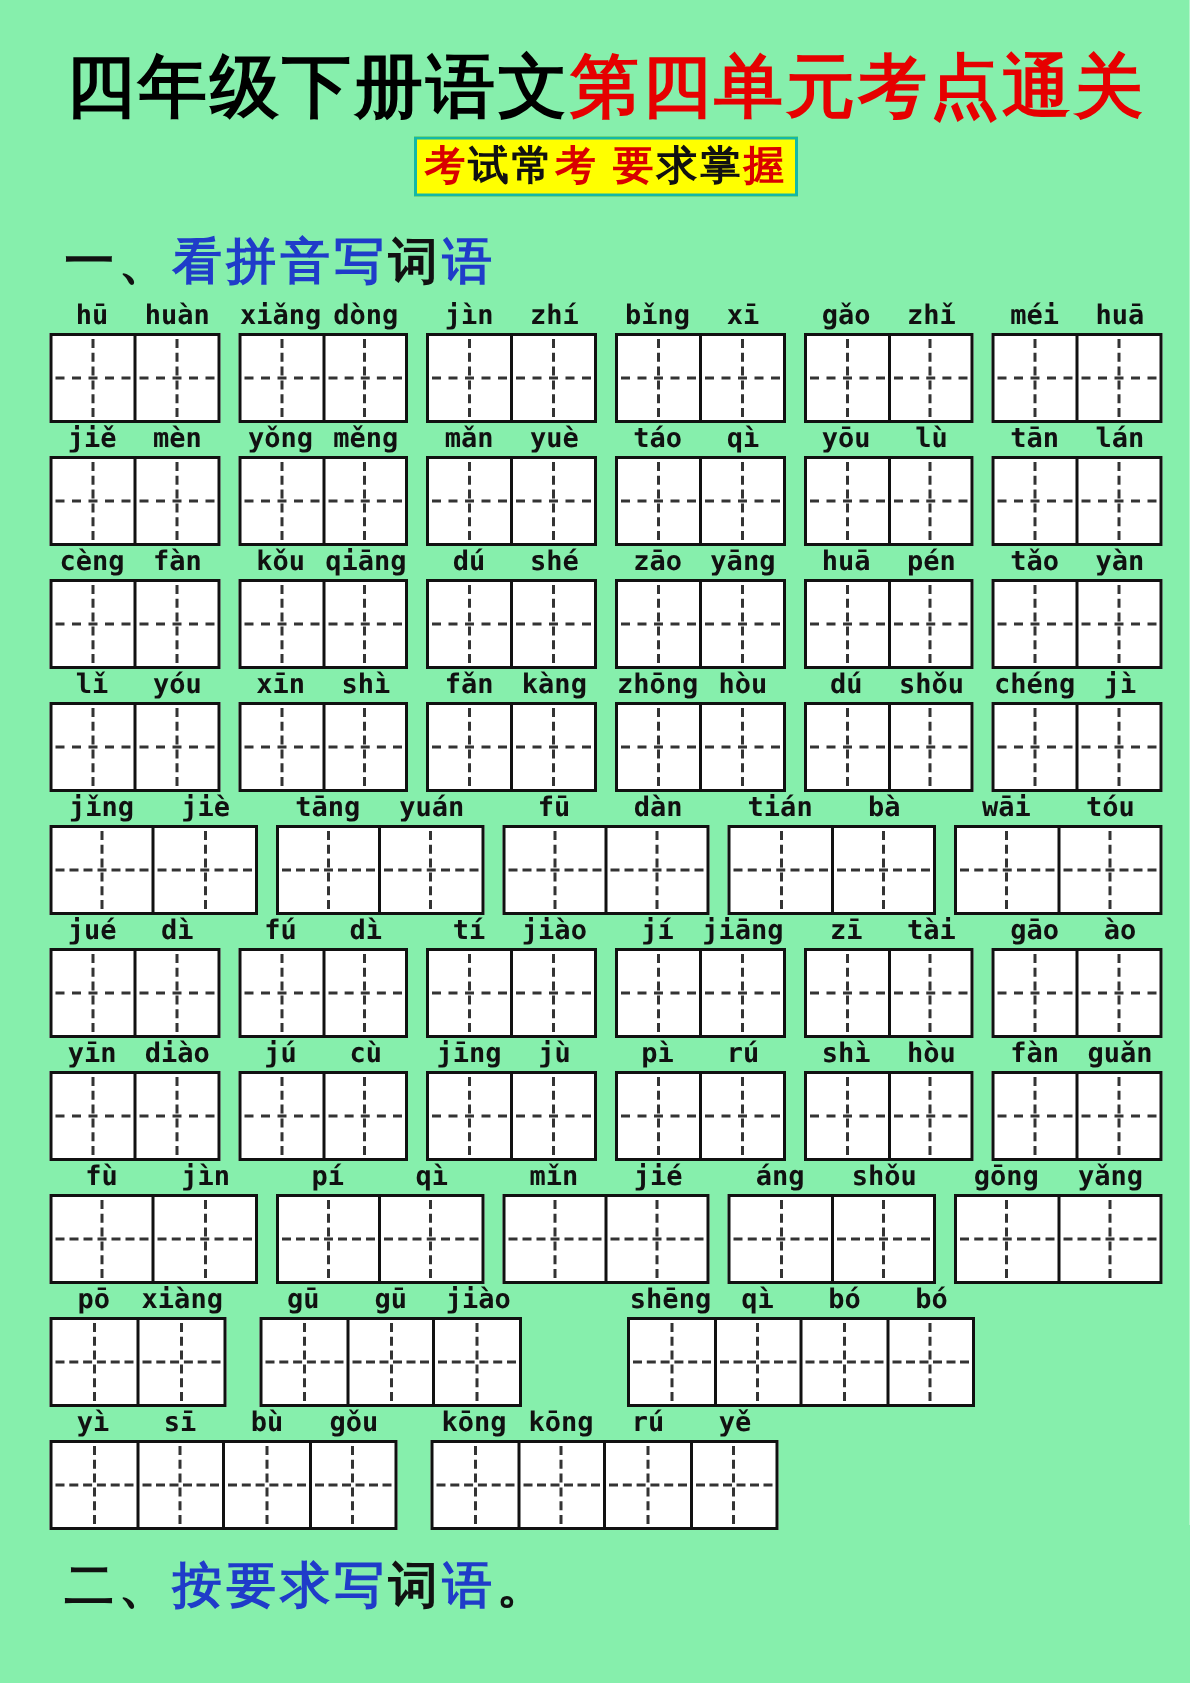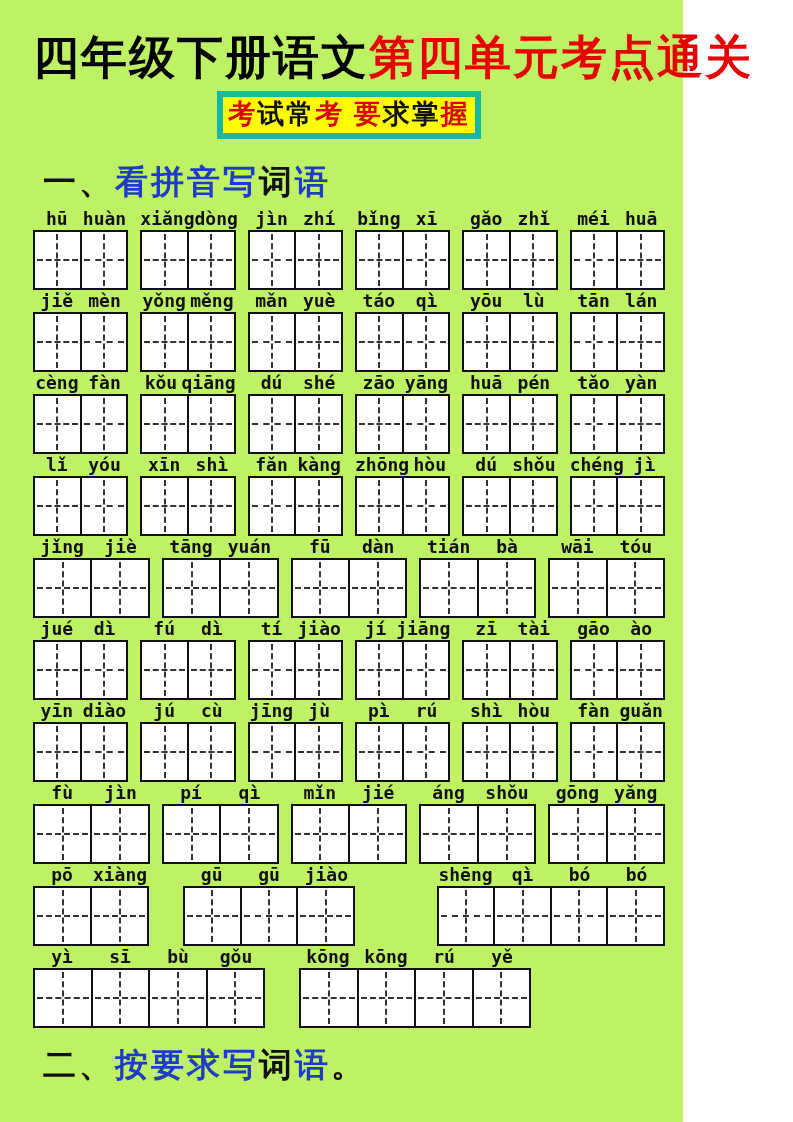--- a/index.html
+++ b/index.html
@@ -1,40 +1,40 @@
 <!DOCTYPE html>
 <html><head>
 <meta charset="utf-8">
 <style>
   html,body{margin:0;padding:0;background:#ffffff;}
   body{width:793px;height:1122px;overflow:hidden;font-family:"Liberation Sans",sans-serif;color:#111;}
-  .page{box-sizing:border-box;width:683px;height:1122px;padding:30px 18px 0 33px;background:#bef264;}
+  .page{box-sizing:border-box;width:793px;height:1122px;padding:30px 18px 0 33px;background:#86efac;}
 
   
   .title{ text-align:center; font-family:"DejaVu Serif",serif; font-weight:900;
           font-size:46px; line-height:1.2; letter-spacing:2px; white-space:nowrap;}
   .title .t-black{color:#000;}
   .title .t-red{color:#e60000;}
 
   
-  .banner{ display:table; margin:6px auto 0; background:#ffff00; border:6px solid #14b8a6;
+  .banner{ display:table; margin:6px auto 0; background:#ffff00; border:2px solid #14b8a6;
            padding:1px 5px; font-size:27px; font-weight:700; letter-spacing:2px; line-height:1.25;}
 
   
   .section-heading{ font-size:33px; font-weight:700; letter-spacing:3px; margin:22px 0 4px 10px; line-height:1.25;}
   .c-red{color:#d90000;}
   .c-black{color:#111;}
   .c-blue{color:#1f3cc9;}
 
   
   .rows{margin-top:6px;}
   .prow{display:flex; align-items:flex-end; margin:0 0 0 0;}
   .prow.row6{gap:12px;justify-content:center;}
   .prow.row6 .pgroup{flex:1;}
-  .prow.rowfree{gap:34px;}
+  .prow.rowfree{gap:22px;}
   .pgroup{min-width:0;}
   .pinyin{display:flex; font-family:"DejaVu Sans Mono",monospace; font-size:18px;
           font-weight:700; line-height:22px; color:#111; white-space:nowrap;}
   .pinyin .syl{flex:1; text-align:center;}
   .gridbox{display:flex; border:2px solid #111; height:56px; background:#fff;}
   .cell{flex:1; position:relative; border-left:2px solid #111;}
   .cell:first-child{border-left:none;}
   .cell::before{content:""; position:absolute; left:50%; margin-left:-1px; top:2px; bottom:2px;
                 border-left:2px dashed #333;}
   .cell::after{content:""; position:absolute; top:50%; margin-top:-1px; left:2px; right:2px;

